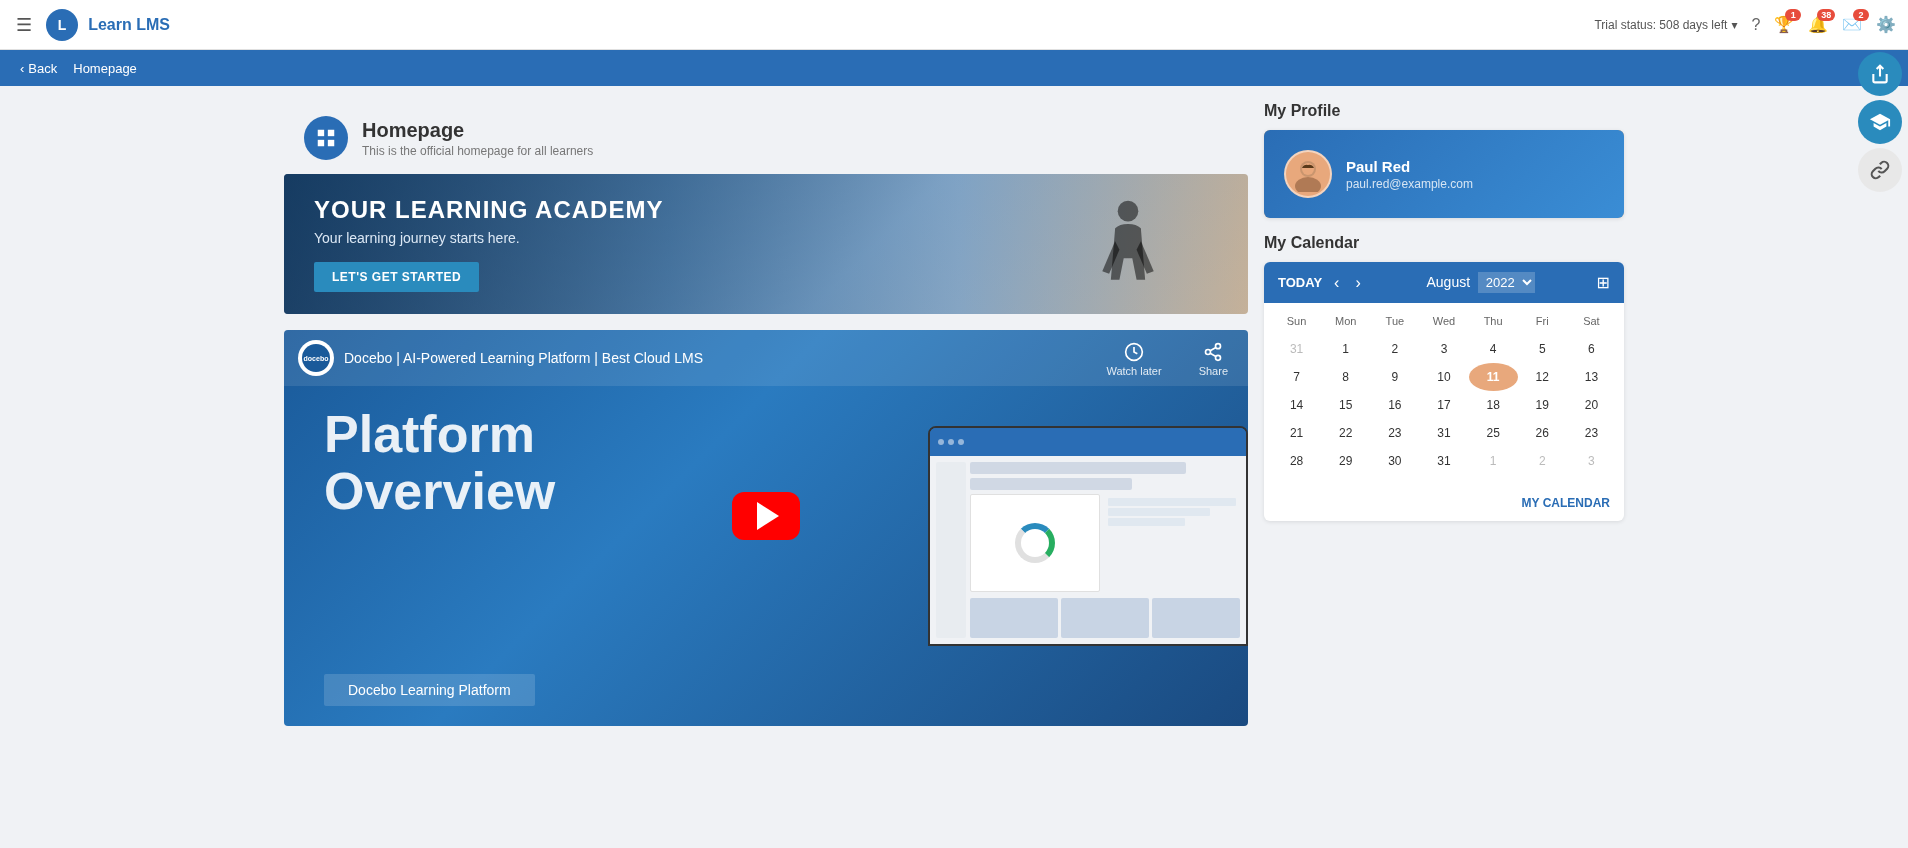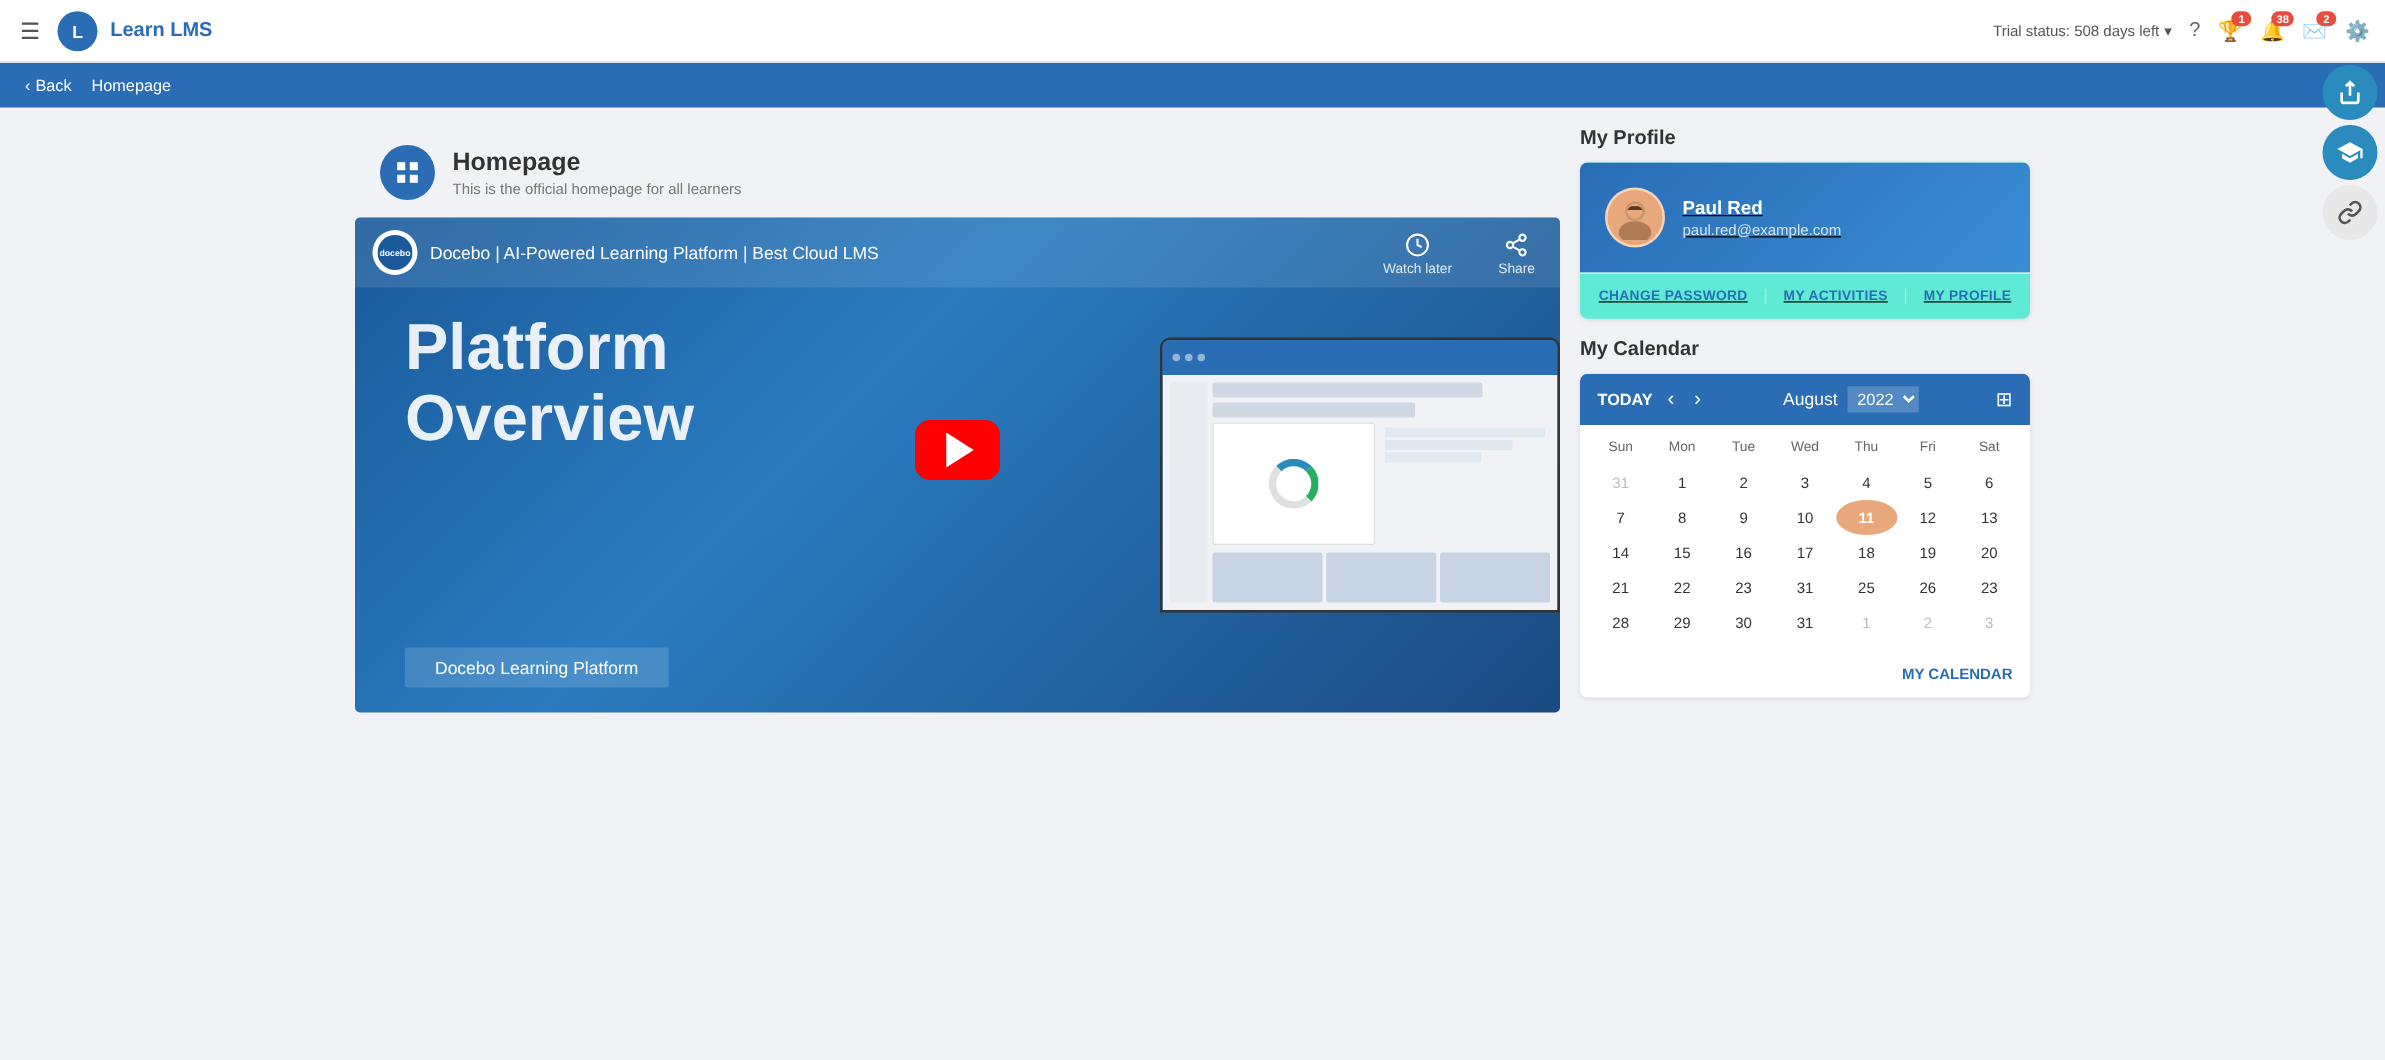--- a/index.html
+++ b/index.html
@@ -166,21 +166,21 @@
     .laptop-main { flex: 1; display: flex; flex-direction: column; gap: 4px; }
     .laptop-row { height: 12px; background: #d0d8e4; border-radius: 2px; }
     .laptop-chart { flex: 1; background: white; border-radius: 2px; border: 1px solid #e0e0e0; display: flex; align-items: center; justify-content: center; }
     .chart-circle { width: 40px; height: 40px; border-radius: 50%; border: 6px solid #e0e0e0; border-top-color: #2a8bbd; border-right-color: #27ae60; }
 
     
     .right-panel { width: 360px; flex-shrink: 0; }
 
     
     .section-title { font-size: 16px; font-weight: 600; color: #333; margin-bottom: 10px; }
-    .profile-card { border-radius: 6px; overflow: hidden; box-shadow: 0 1px 4px rgba(0,0,0,0.1); background: #5eead4; margin-bottom: 16px; text-decoration: underline; }
+    .profile-card { border-radius: 6px; overflow: hidden; box-shadow: 0 1px 4px rgba(0,0,0,0.1); background: #fdba74; margin-bottom: 16px; }
     .profile-card-header {
       background: linear-gradient(135deg, #2a6db5, #3a8dd5);
       padding: 20px; display: flex; align-items: center; gap: 14px;
     }
     .avatar {
       width: 48px; height: 48px; border-radius: 50%; background: #e8a87c;
       border: 2px solid rgba(255,255,255,0.5); overflow: hidden;
       display: flex; align-items: center; justify-content: center; font-size: 22px;
     }
     .profile-name { color: white; font-size: 15px; font-weight: 600; }
@@ -294,20 +294,36 @@
             <rect x="3" y="14" width="7" height="7"></rect>
             <rect x="14" y="14" width="7" height="7"></rect>
           </svg>
       </div>
       <div>
         <div class="homepage-title">Homepage</div>
         <div class="homepage-subtitle">This is the official homepage for all learners</div>
       </div>
     </div>
 
+    <div class="banner">
+      <div class="banner-overlay"></div>
+
+      <div class="banner-content">
+        <div class="banner-title">YOUR LEARNING ACADEMY</div>
+        <div class="banner-subtitle">Your learning journey starts here.</div>
+        <button class="banner-btn">LET'S GET STARTED</button>
+      </div>
+
+      <svg class="banner-person" viewBox="0 0 80 140" fill="rgba(0,0,0,0.5)">
+        <circle cx="40" cy="20" r="12"></circle>
+        <path d="M25 40 Q30 35 40 35 Q50 35 55 40 L60 100 L50 100 L45 75 L35 75 L30 100 L20 100 Z"></path>
+        <path d="M25 55 L10 90 L18 93 L30 65 Z"></path>
+        <path d="M55 55 L70 90 L62 93 L50 65 Z"></path>
+      </svg>
+    </div>
 
     <div class="video-container">
 
       <div class="video-header">
         <div class="docebo-logo-circle">
           <svg width="28" height="28" viewBox="0 0 36 36">
               <circle cx="18" cy="18" r="18" fill="#1a5a9a"></circle>
               <text x="18" y="22" font-size="9" fill="white" text-anchor="middle" font-weight="bold">docebo</text>
             </svg>
         </div>
@@ -393,27 +409,20 @@
             <circle cx="18" cy="13" r="8" fill="#c9956e"></circle>
             <ellipse cx="18" cy="30" rx="13" ry="9" fill="#b07a55"></ellipse>
             <circle cx="18" cy="13" r="6" fill="#e8a87c"></circle>
             <path d="M12 12 Q14 8 18 9 Q22 8 24 12" fill="#5a3a1a"></path>
           </svg>
         </div>
         <div>
           <div class="profile-name">Paul Red</div>
           <div class="profile-email">paul.red@example.com</div>
         </div>
-      </div>
-      <div class="profile-actions">
-        <span class="profile-action">CHANGE PASSWORD</span>
-        <div class="action-divider"></div>
-        <span class="profile-action">MY ACTIVITIES</span>
-        <div class="action-divider"></div>
-        <span class="profile-action">MY PROFILE</span>
       </div>
     </div>
 
     <div class="section-title">My Calendar</div>
     <div class="calendar-card">
       <div class="calendar-header">
         <span class="cal-today">TODAY</span>
         <button class="cal-nav">‹</button>
         <button class="cal-nav">›</button>
         <span class="cal-month-year">

